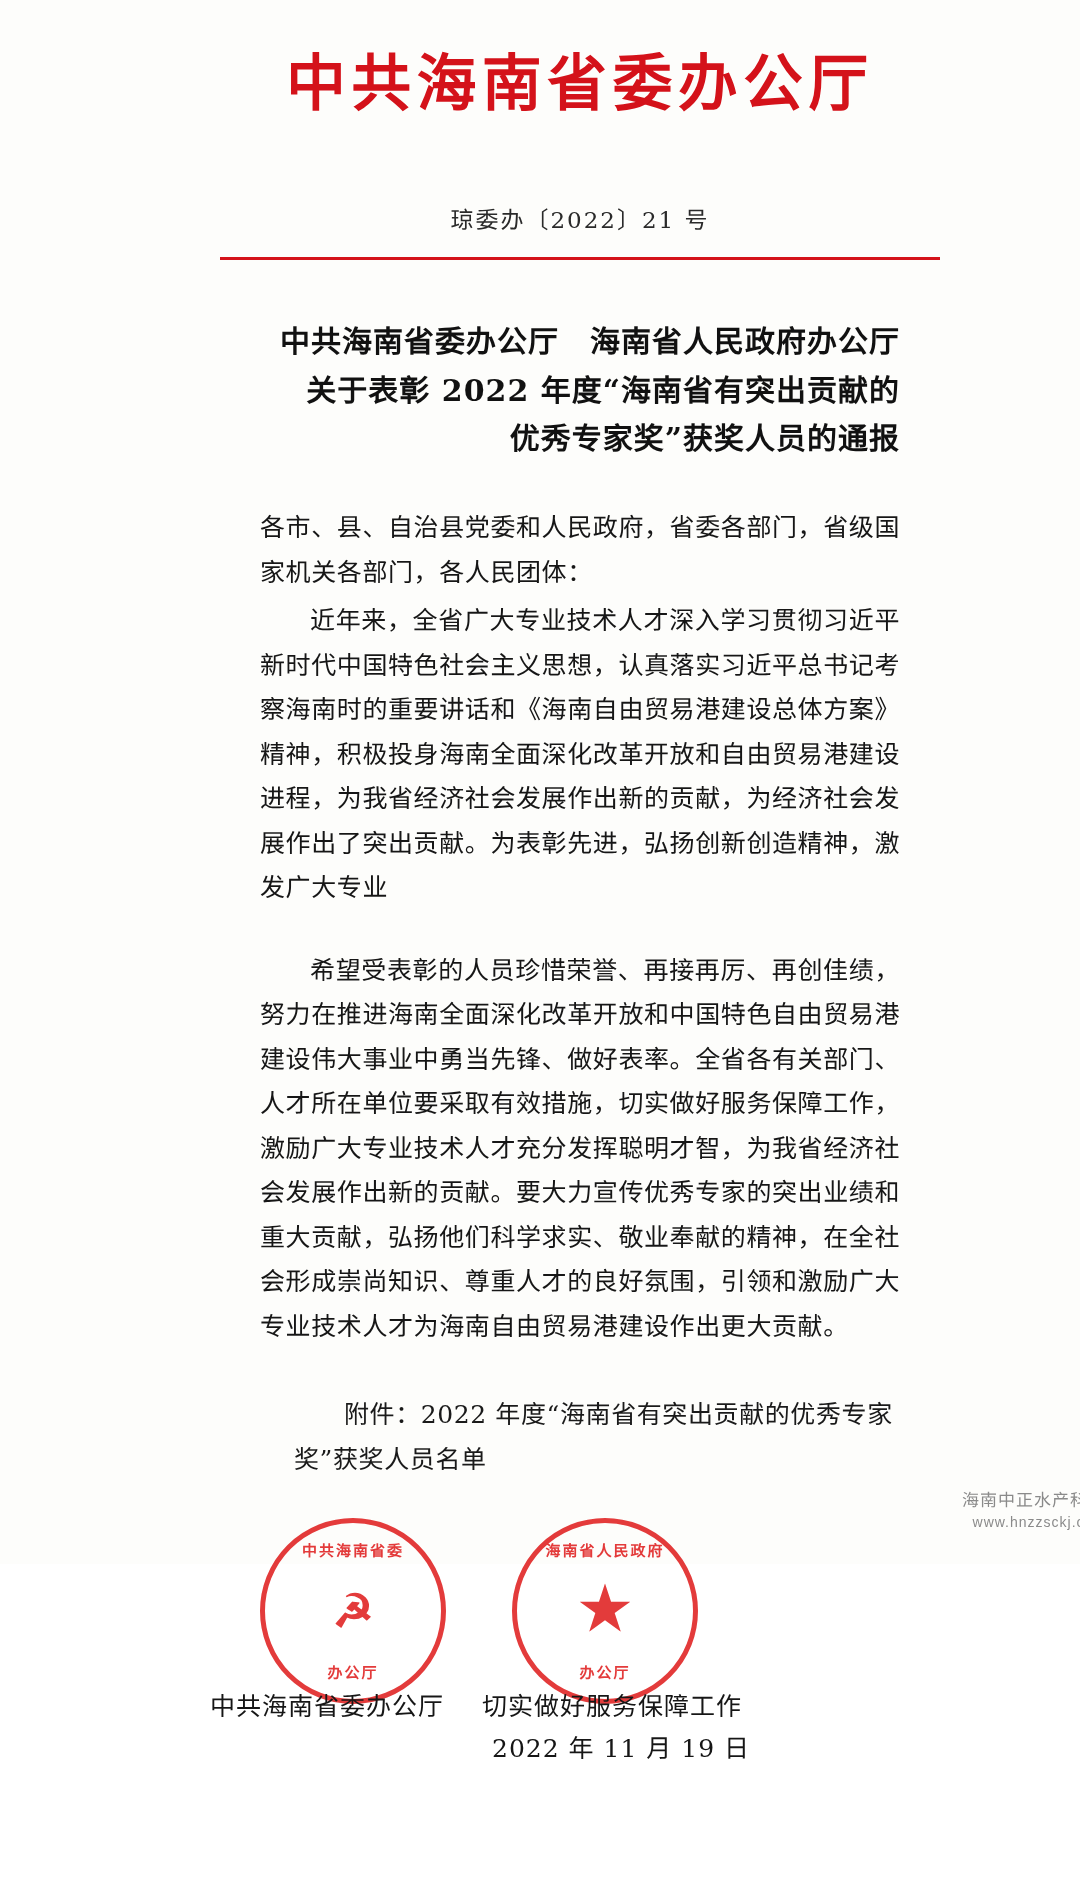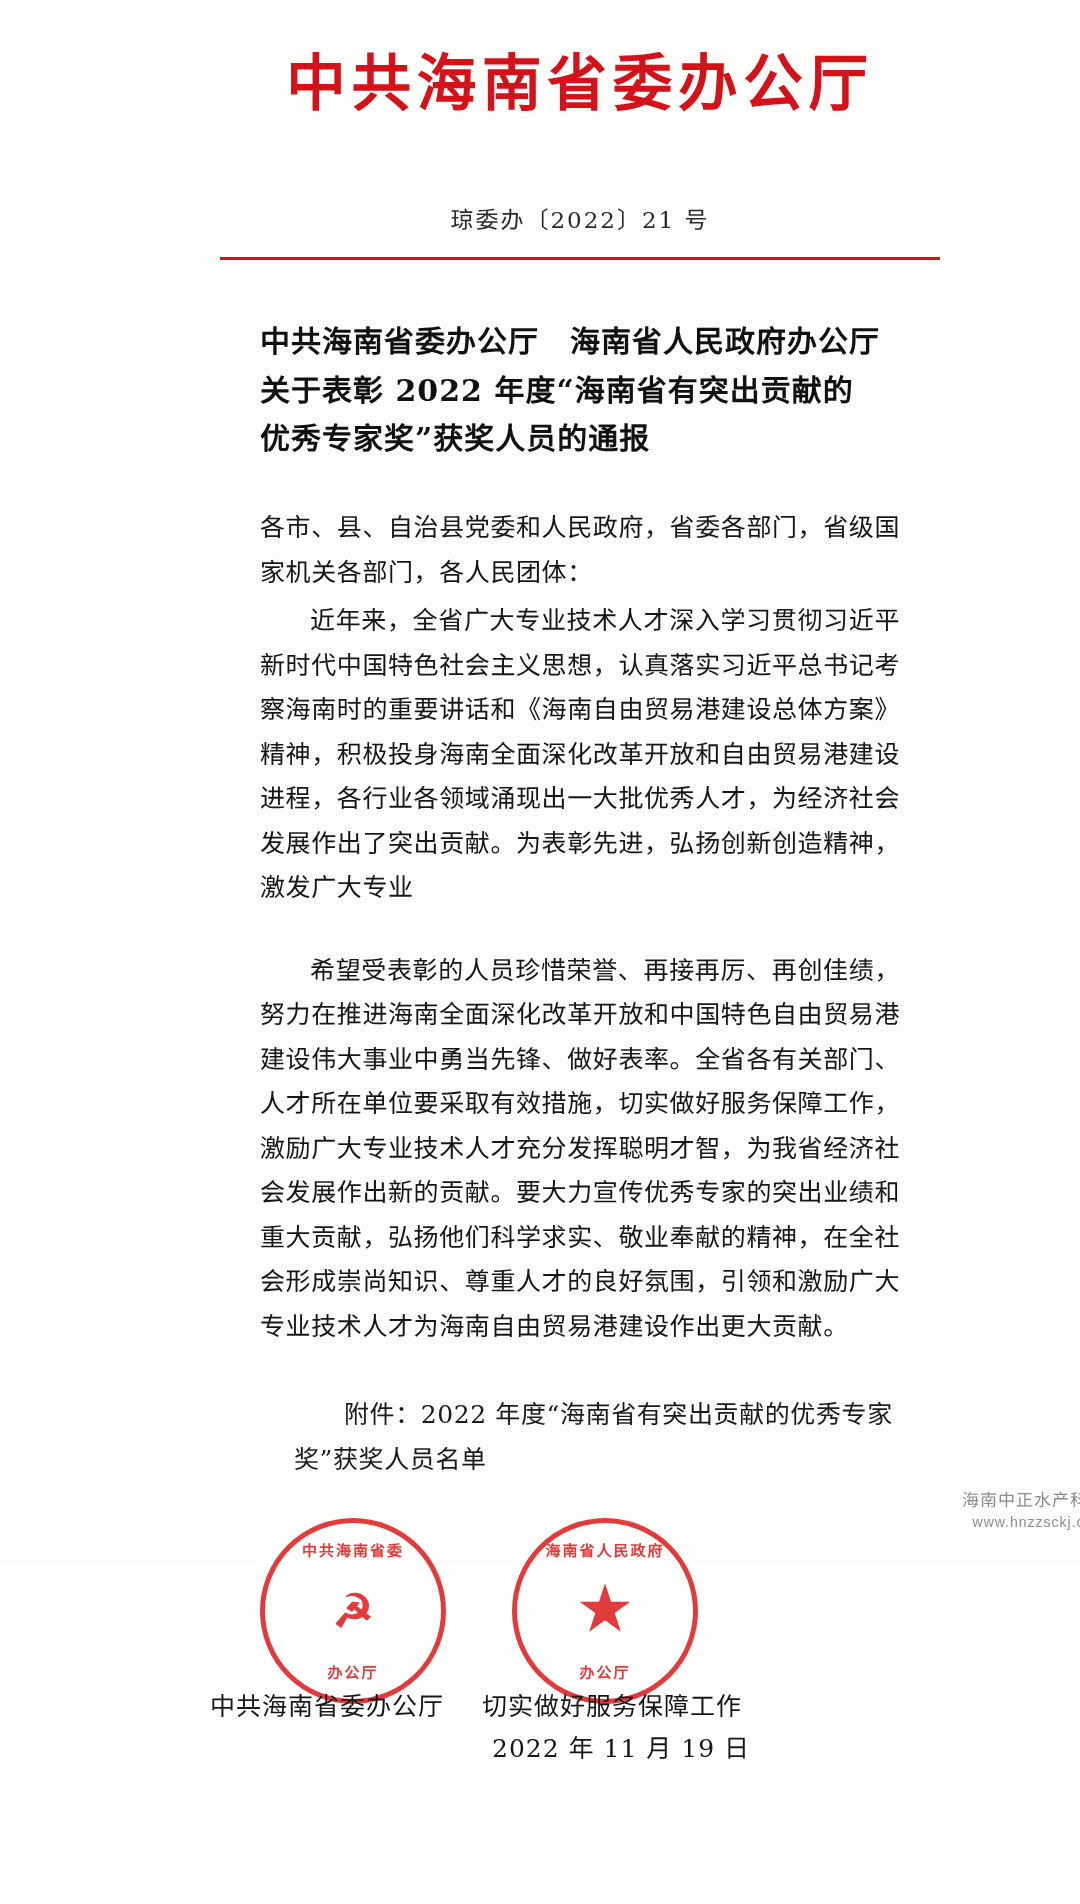--- a/index.html
+++ b/index.html
@@ -54,21 +54,21 @@
     margin: 22px auto 0 auto;
     width: 720px;
     height: 3px;
     background: #d4121a;
   }
 
   
   .doc-title {
     margin: 58px auto 0 auto;
     width: 640px;
-    text-align: left;
+    text-align: right;
     font-weight: 700;
     font-size: 30px;
     line-height: 1.62;
     letter-spacing: 1px;
     color: #111;
   }
   .doc-title .line { display: block; white-space: nowrap; }
 
   
   .doc-body {
@@ -185,21 +185,21 @@
   <div class="red-rule"></div>
 
   <div class="doc-title">
     <span class="line">中共海南省委办公厅　海南省人民政府办公厅</span>
     <span class="line">关于表彰 2022 年度“海南省有突出贡献的</span>
     <span class="line">优秀专家奖”获奖人员的通报</span>
   </div>
 
   <div class="doc-body">
     <p>各市、县、自治县党委和人民政府，省委各部门，省级国家机关各部门，各人民团体：</p>
-    <p class="indent">近年来，全省广大专业技术人才深入学习贯彻习近平新时代中国特色社会主义思想，认真落实习近平总书记考察海南时的重要讲话和《海南自由贸易港建设总体方案》精神，积极投身海南全面深化改革开放和自由贸易港建设进程，各行业各领域涌现出一大批优秀人才，为经济社会发展作出了突出贡献。为表彰先进，弘扬创新创造精神，激发广大专业</p>
+    <p class="indent">近年来，全省广大专业技术人才深入学习贯彻习近平新时代中国特色社会主义思想，认真落实习近平总书记考察海南时的重要讲话和《海南自由贸易港建设总体方案》精神，积极投身海南全面深化改革开放和自由贸易港建设进程，为我省经济社会发展作出新的贡献，为经济社会发展作出了突出贡献。为表彰先进，弘扬创新创造精神，激发广大专业</p>
     <div class="gap-block"></div>
     <p class="indent">希望受表彰的人员珍惜荣誉、再接再厉、再创佳绩，努力在推进海南全面深化改革开放和中国特色自由贸易港建设伟大事业中勇当先锋、做好表率。全省各有关部门、人才所在单位要采取有效措施，切实做好服务保障工作，激励广大专业技术人才充分发挥聪明才智，为我省经济社会发展作出新的贡献。要大力宣传优秀专家的突出业绩和重大贡献，弘扬他们科学求实、敬业奉献的精神，在全社会形成崇尚知识、尊重人才的良好氛围，引领和激励广大专业技术人才为海南自由贸易港建设作出更大贡献。</p>
   </div>
 
   <div class="attachment">附件：2022 年度“海南省有突出贡献的优秀专家奖”获奖人员名单</div>
 
   <div class="sign-area">
 
     <div class="seal seal-left">
       <div class="seal-arc-top">中共海南省委</div>

